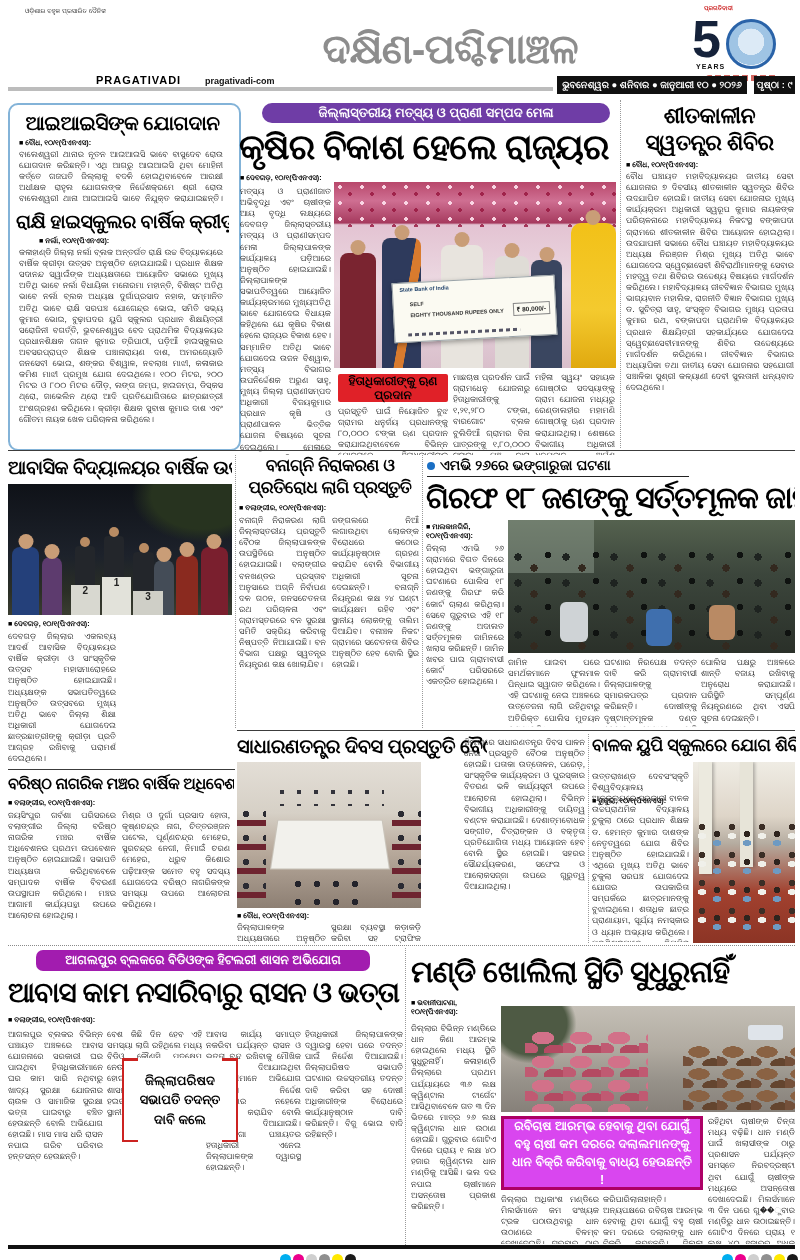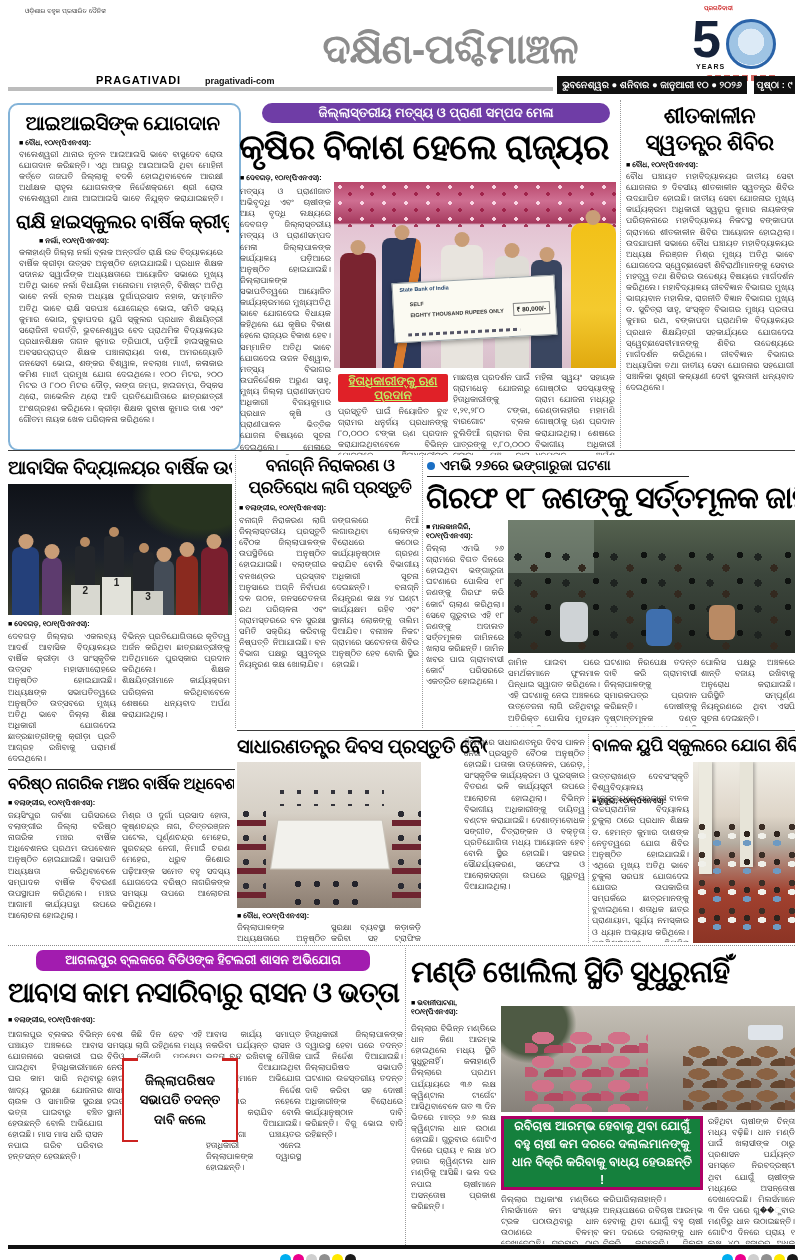--- a/index.html
+++ b/index.html
@@ -18,25 +18,25 @@
   .fig{position:absolute;bottom:0;border-radius:8px 8px 0 0;}
   .fig::before{content:"";position:absolute;top:-13px;left:50%;transform:translateX(-50%);
                width:15px;height:15px;border-radius:50%;background:#c99d77;}
   .kid{position:absolute;border-radius:4px 4px 0 0;background:#23262b;}
   .kid::before{content:"";position:absolute;top:-9px;left:50%;transform:translateX(-50%);
                width:10px;height:10px;border-radius:50%;background:#b98c63;}
   .banner{background:#6f3da6;color:#fff;font-weight:bold;border-radius:10px;
           display:flex;align-items:center;justify-content:center;font-size:13px;}
   .blackbox{background:#111;color:#fff;display:flex;align-items:center;justify-content:center;
             font-size:9.5px;font-weight:bold;}
-  .redbox{background:#e02128;color:#bef264;font-weight:bold;display:flex;align-items:center;
-          justify-content:center;font-size:12px;border-radius:2px;text-align:center;text-decoration:underline;}
+  .redbox{background:#e02128;color:#000000;font-weight:bold;display:flex;align-items:center;
+          justify-content:center;font-size:12px;border-radius:2px;text-align:center;}
   .maroonbox{background:#a21caf;color:#fff;font-weight:bold;border-radius:7px;
              display:flex;align-items:center;justify-content:center;font-size:12.5px;}
-  .pinkbox{background:#15803d;border:3px solid #ad0065;color:#fff;font-weight:bold;
+  .pinkbox{background:#d946ef;border:3px solid #ad0065;color:#fff;font-weight:bold;
            font-size:12.5px;text-align:center;display:flex;align-items:center;justify-content:center;
            padding:2px 6px;box-sizing:border-box;line-height:1.45;}
   .cornerbox{background:#fff;color:#000;font-weight:bold;font-size:13px;text-align:center;
              display:flex;align-items:center;justify-content:center;line-height:1.5;
              border-left:2.5px solid #cc2321;border-right:2.5px solid #cc2321;box-sizing:border-box;padding:6px 5px;}
   .cornerbox::before,.cornerbox::after{content:"";position:absolute;left:0;right:0;height:2.5px;}
   .cornerbox::before{top:0;background:linear-gradient(90deg,#cc2321 0 14px,transparent 14px calc(100% - 14px),#cc2321 calc(100% - 14px));}
   .cornerbox::after{bottom:0;background:linear-gradient(90deg,#cc2321 0 14px,transparent 14px calc(100% - 14px),#cc2321 calc(100% - 14px));}
   .bluebox{border:2px solid #83b3d8;border-radius:10px;background:#fff;}
   .regdot{display:inline-block;width:11px;height:11px;border-radius:50%;margin-right:2px;vertical-align:middle;}
@@ -120,21 +120,20 @@
     <div class="fig" style="right:26%;width:9%;height:42%;background:#444c57;"></div>
     <div class="kid" style="left:30%;bottom:23%;width:9%;height:30%;"></div>
     <div class="kid" style="left:43%;bottom:28%;width:9%;height:32%;"></div>
     <div class="kid" style="left:56%;bottom:18%;width:9%;height:30%;"></div>
     <div class="abs" style="left:28%;bottom:0;width:13%;height:23%;background:#d8d8d0;color:#222;font-weight:bold;font-size:10px;text-align:center;">2</div>
     <div class="abs" style="left:42%;bottom:0;width:13%;height:29%;background:#e2e2da;color:#222;font-weight:bold;font-size:10px;text-align:center;">1</div>
     <div class="abs" style="left:56%;bottom:0;width:13%;height:18%;background:#cfcfc7;color:#222;font-weight:bold;font-size:10px;text-align:center;">3</div>
   </div>
   <div class="abs by" style="left:8px;top:619px;width:150px;height:10px;">■ ଦେବଗଡ଼, ୧୦/୧(ପିଏନଏସ):</div>
   <div class="abs bt" style="left:8px;top:631px;width:108px;height:136px;">ଦେବଗଡ଼ ଜିଲ୍ଲାର ଏକଲବ୍ୟ ଆଦର୍ଶ ଆବାସିକ ବିଦ୍ୟାଳୟର ବାର୍ଷିକ କ୍ରୀଡ଼ା ଓ ସାଂସ୍କୃତିକ ଉତ୍ସବ ମହାସମାରୋହରେ ଅନୁଷ୍ଠିତ ହୋଇଯାଇଛି। ଅଧ୍ୟକ୍ଷଙ୍କ ସଭାପତିତ୍ୱରେ ଅନୁଷ୍ଠିତ ଉତ୍ସବରେ ମୁଖ୍ୟ ଅତିଥି ଭାବେ ଜିଲ୍ଲା ଶିକ୍ଷା ଅଧିକାରୀ ଯୋଗଦେଇ ଛାତ୍ରଛାତ୍ରୀଙ୍କୁ କ୍ରୀଡ଼ା ପ୍ରତି ଆଗ୍ରହ ରଖିବାକୁ ପରାମର୍ଶ ଦେଇଥିଲେ।</div>
-  <div class="abs bt" style="left:122px;top:631px;width:108px;height:136px;">ବିଭିନ୍ନ ପ୍ରତିଯୋଗିତାରେ କୃତିତ୍ୱ ଅର୍ଜନ କରିଥିବା ଛାତ୍ରଛାତ୍ରୀଙ୍କୁ ଅତିଥିମାନେ ପୁରସ୍କାର ପ୍ରଦାନ କରିଥିଲେ। ଶିକ୍ଷକ ଶିକ୍ଷୟିତ୍ରୀମାନେ କାର୍ଯ୍ୟକ୍ରମ ପରିଚାଳନା କରିଥିବାବେଳେ ଶେଷରେ ଧନ୍ୟବାଦ ଅର୍ପଣ କରାଯାଇଥିଲା।</div>
 
   <div class="abs vsep" style="left:235px;top:455px;height:273px;"></div>
   <div class="abs hl ctr" style="left:240px;top:455px;width:180px;height:44px;font-size:17px;line-height:22px;">ବନାଗ୍ନି ନିରାକରଣ ଓ ପ୍ରତିରୋଧ ଲାଗି ପ୍ରସ୍ତୁତି</div>
   <div class="abs by" style="left:239px;top:503px;width:170px;height:10px;">■ ବଲାଙ୍ଗୀର, ୧୦/୧(ପିଏନଏସ):</div>
   <div class="abs bt" style="left:239px;top:515px;width:87px;height:211px;">ବନାଗ୍ନି ନିରାକରଣ ଲାଗି ଜିଲ୍ଲାସ୍ତରୀୟ ପ୍ରସ୍ତୁତି ବୈଠକ ଜିଲ୍ଲାପାଳଙ୍କ ଉପସ୍ଥିତିରେ ଅନୁଷ୍ଠିତ ହୋଇଯାଇଛି। ବଲାଙ୍ଗୀର ବନଖଣ୍ଡର ପ୍ରସ୍ତାବ ଅନୁସାରେ ଅଗ୍ନି ନିର୍ବାପଣ ଦଳ ଗଠନ, ଜନସଚେତନତା ରଥ ପରିଚାଳନା ଏବଂ ଗ୍ରାମସ୍ତରରେ ବନ ସୁରକ୍ଷା ସମିତି ସକ୍ରିୟ କରିବାକୁ ନିଷ୍ପତ୍ତି ନିଆଯାଇଛି। ବନ ବିଭାଗ ପକ୍ଷରୁ ସ୍ୱତନ୍ତ୍ର ନିୟନ୍ତ୍ରଣ କକ୍ଷ ଖୋଲାଯିବ।</div>
   <div class="abs bt" style="left:332px;top:515px;width:87px;height:211px;">ଜଙ୍ଗଲରେ ନିଆଁ ଲଗାଉଥିବା ଲୋକଙ୍କ ବିରୋଧରେ କଠୋର କାର୍ଯ୍ୟାନୁଷ୍ଠାନ ଗ୍ରହଣ କରାଯିବ ବୋଲି ବିଭାଗୀୟ ଅଧିକାରୀ ସୂଚନା ଦେଇଛନ୍ତି। ବନାଗ୍ନି ନିୟନ୍ତ୍ରଣ କକ୍ଷ ୨୪ ଘଣ୍ଟା କାର୍ଯ୍ୟକ୍ଷମ ରହିବ ଏବଂ ସ୍ଥାନୀୟ ଲୋକଙ୍କୁ ତାଲିମ ଦିଆଯିବ। ବନାଞ୍ଚଳ ନିକଟ ଗ୍ରାମରେ ସଚେତନତା ଶିବିର ଅନୁଷ୍ଠିତ ହେବ ବୋଲି ସ୍ଥିର ହୋଇଛି।</div>
 
   <div class="abs vsep" style="left:422px;top:455px;height:273px;"></div>
   <div class="abs" style="left:427px;top:457px;width:262px;height:19px;border-bottom:1.5px solid #222;font-size:14px;font-weight:bold;color:#000;white-space:nowrap;overflow:hidden;"><span class="kickdot"></span><span>ଏମଭି ୨୬ରେ ଭଙ୍ଗାରୁଜା ଘଟଣା</span></div>
   <div class="abs hl nowrap" style="left:426px;top:478px;width:369px;height:40px;font-size:30px;line-height:40px;letter-spacing:-1px;">ଗିରଫ ୧୮ ଜଣଙ୍କୁ ସର୍ତ୍ତମୂଳକ ଜାମିନ</div>

